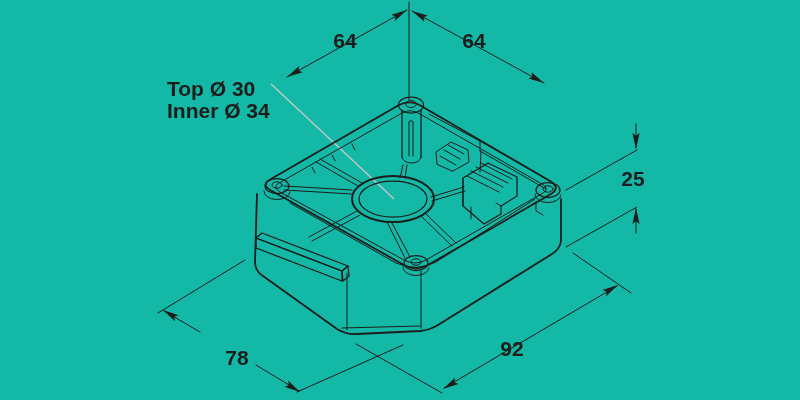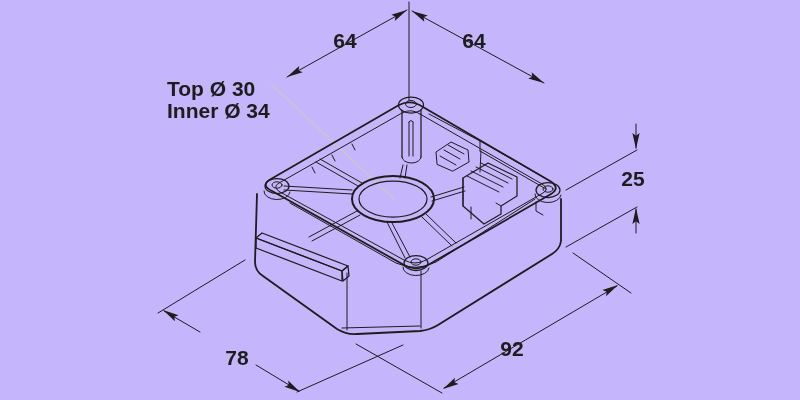--- a/index.html
+++ b/index.html
@@ -1,16 +1,16 @@
 <!DOCTYPE html>
 <html><head>
 <meta charset="utf-8">
 <style>
   html,body{margin:0;padding:0;background:#fff;}
-  .stage{position:relative;width:800px;height:400px;background:#c4b5fd;overflow:hidden;
+  .stage{position:relative;width:800px;height:400px;background:#14b8a6;overflow:hidden;
          font-family:"Liberation Sans",sans-serif;}
   svg{display:block;}
   
   .w-heavy{stroke:currentColor;stroke-width:1.8;fill:none;stroke-linejoin:round;stroke-linecap:round;}
   .w-med{stroke:currentColor;stroke-width:1.25;fill:none;stroke-linejoin:round;stroke-linecap:round;}
   .w-thin{stroke:currentColor;stroke-width:1;fill:none;stroke-linejoin:round;stroke-linecap:round;}
   .w-ring{stroke:currentColor;stroke-width:2;fill:none;}
   .arrow{fill:currentColor;stroke:none;}
   .dim-text{font:bold 21px "Liberation Sans",sans-serif;fill:currentColor;}
   .callout-text{font:bold 21px "Liberation Sans",sans-serif;fill:currentColor;}

